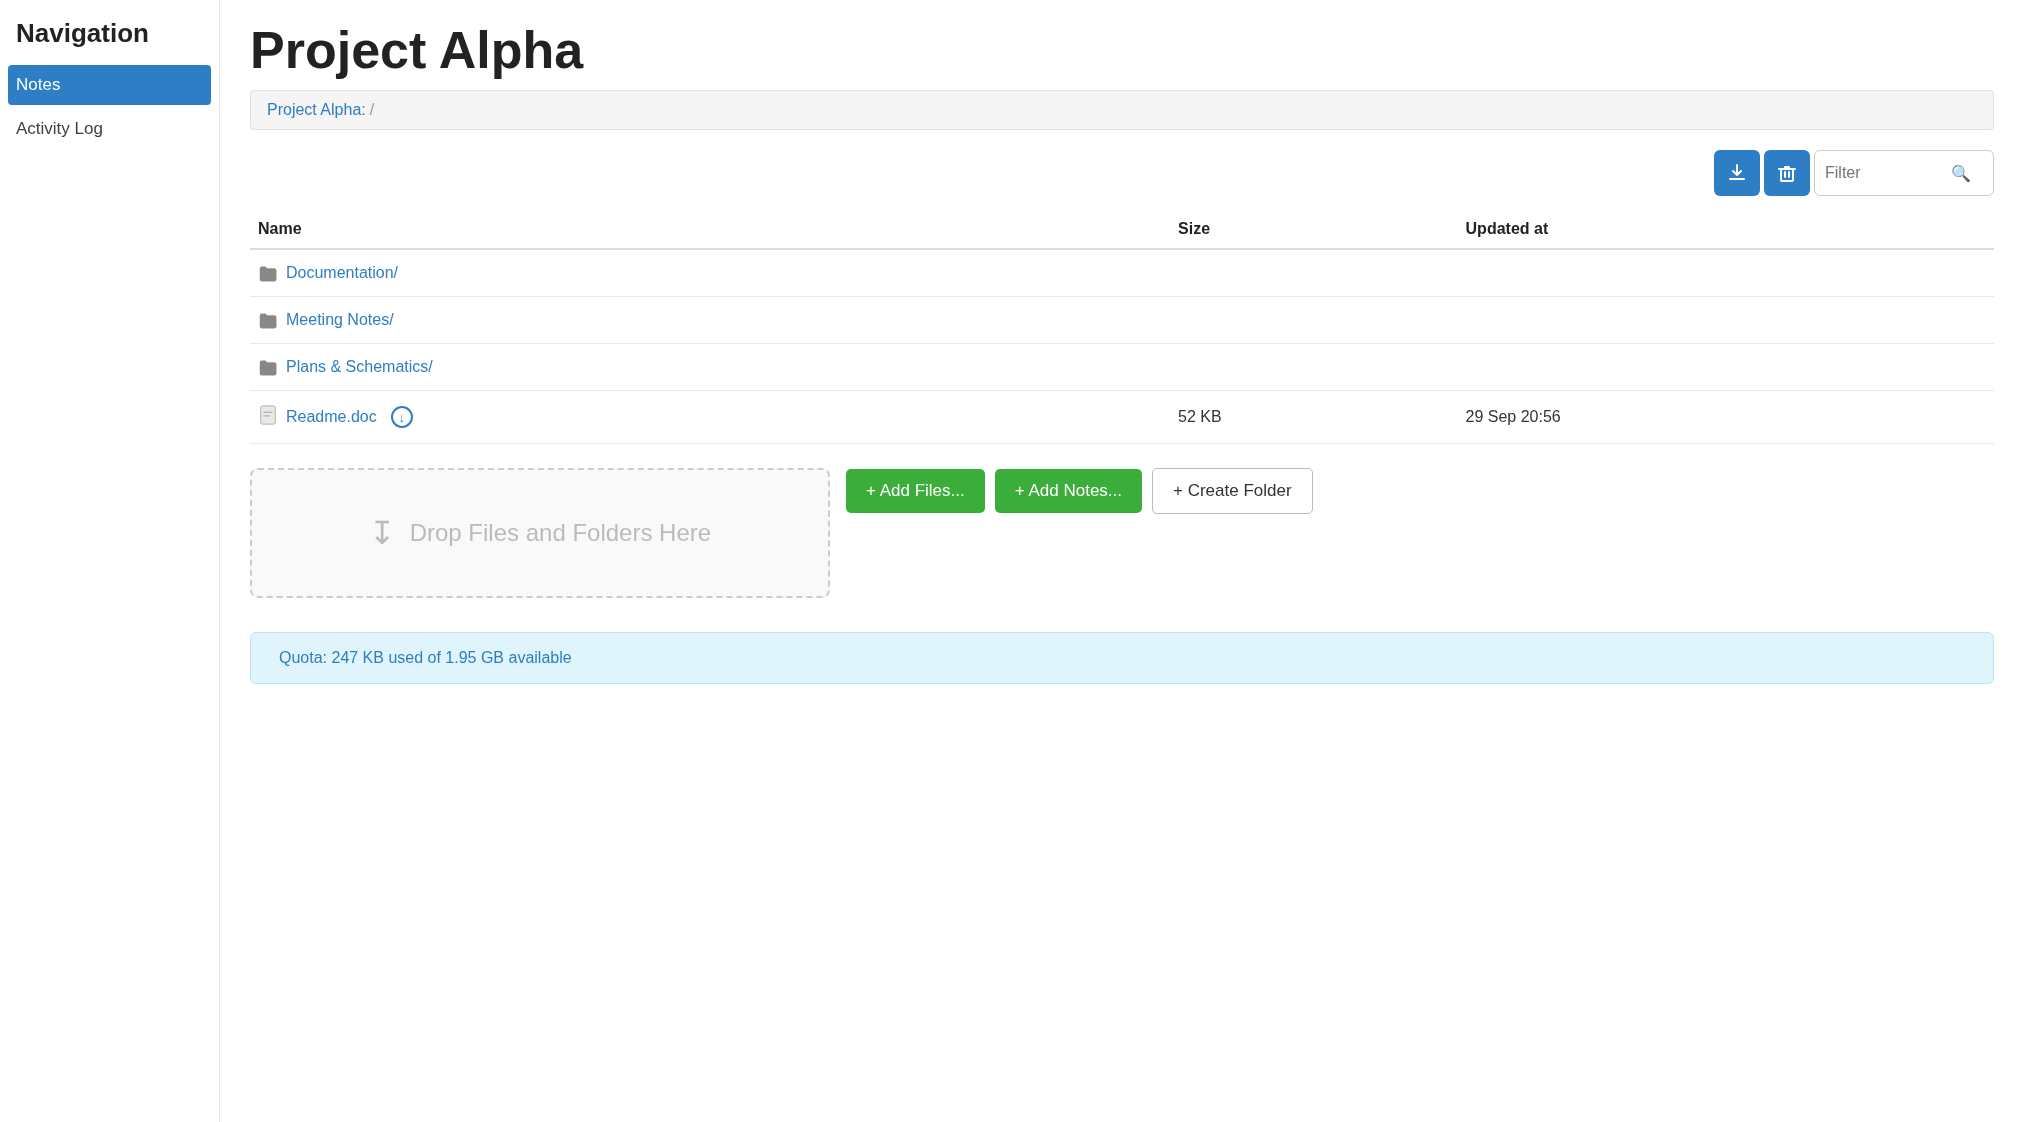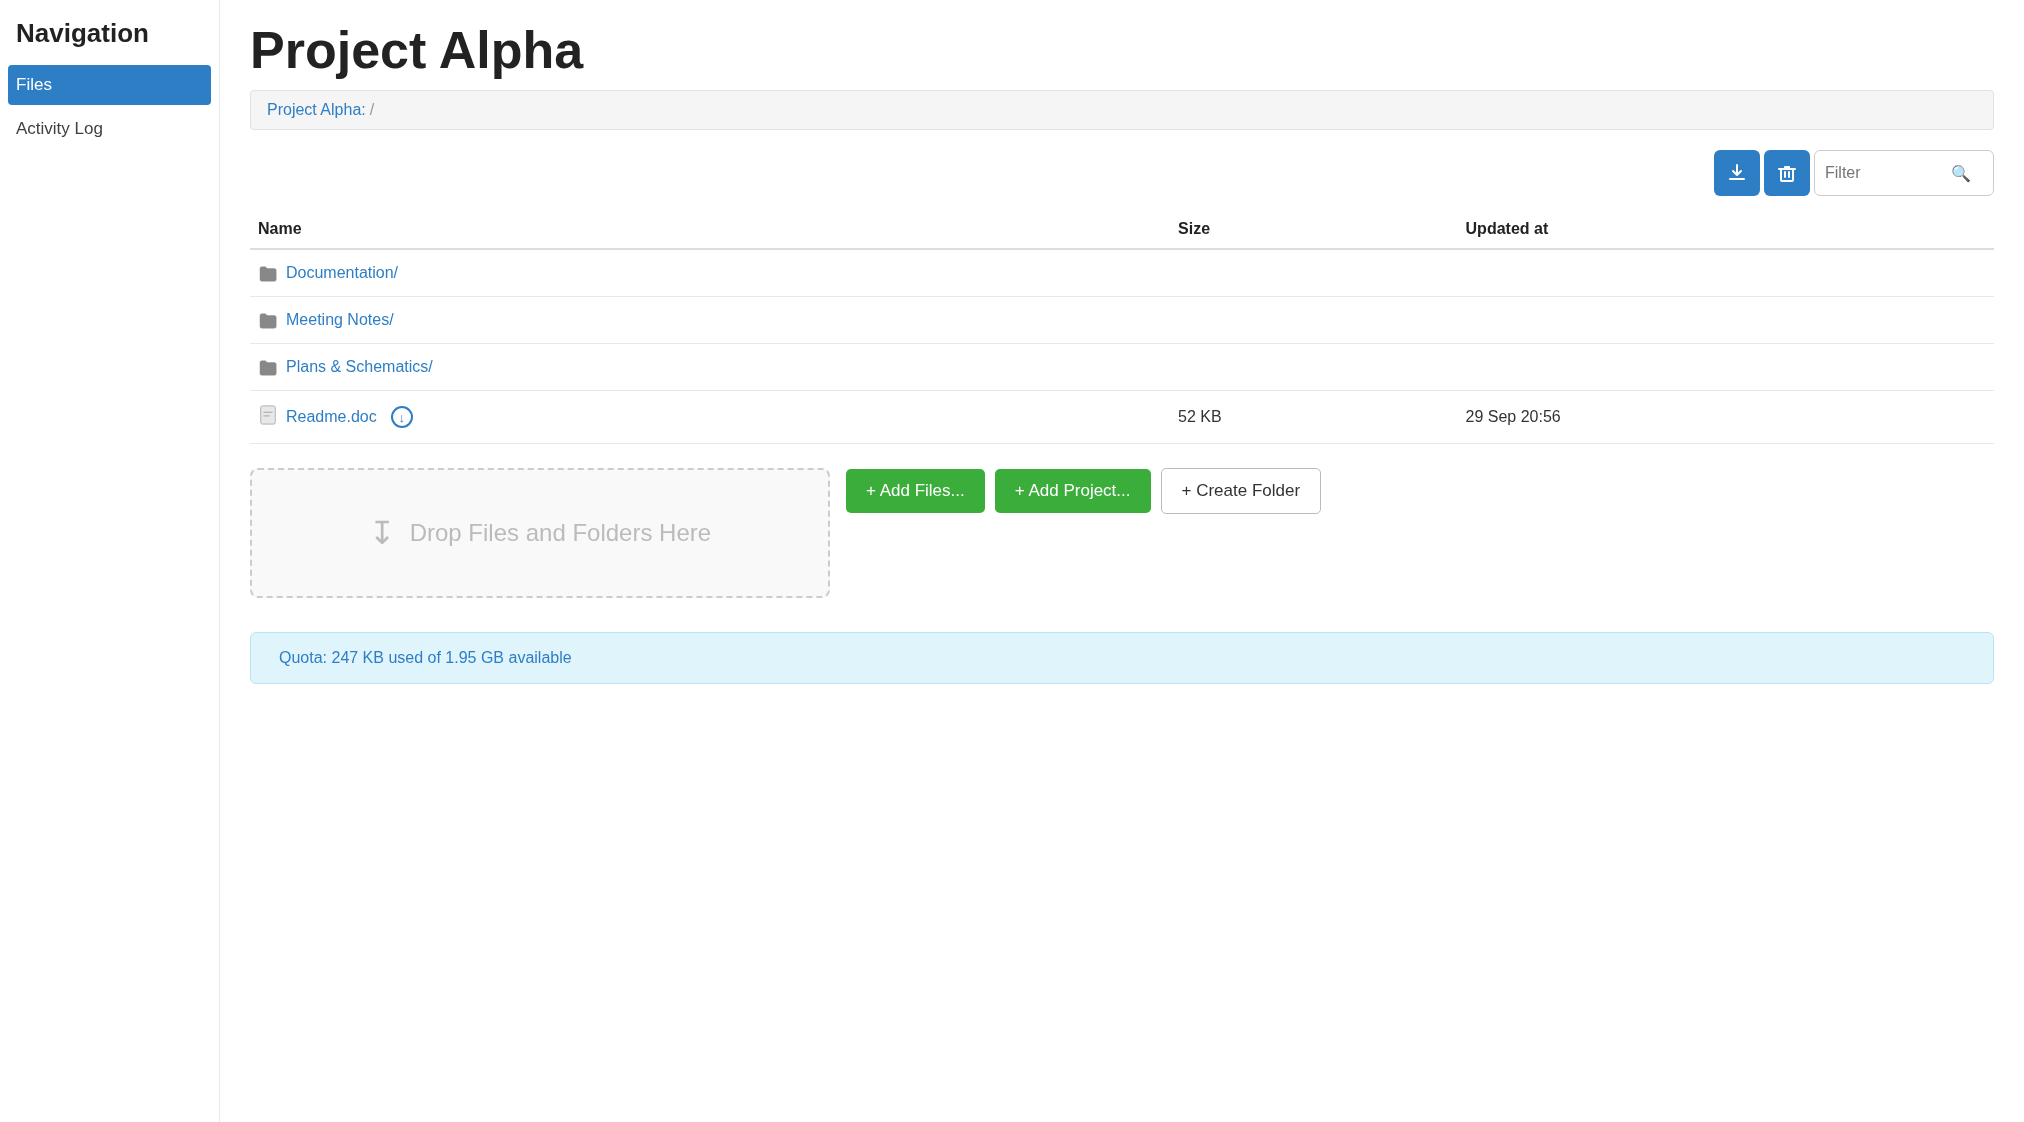--- a/index.html
+++ b/index.html
@@ -243,21 +243,21 @@
       padding: 16px 28px;
       font-size: 16px;
       color: #2d7ec4;
     }
   </style>
 </head>
 <body>
 
 <div id="sidebar">
   <div id="sidebar-title">Navigation</div>
-  <a class="nav-item active">Files</a>
+  <a class="nav-item active">Notes</a>
   <a class="nav-item activity">Activity Log</a>
 </div>
 
 <div id="main">
 
   <div id="page-title">Project Alpha</div>
 
   <div id="breadcrumb-bar">
     <span>Project Alpha:</span>
     <span class="breadcrumb-sep">/</span>
@@ -358,21 +358,21 @@
       </tbody>
   </table>
 
   <div id="bottom-actions">
     <div id="drop-zone">
       <span class="drop-icon">↧</span>
       <span>Drop Files and Folders Here</span>
     </div>
     <div class="action-btns-row">
       <button class="btn-green">+ Add Files...</button>
-      <button class="btn-green">+ Add Project...</button>
+      <button class="btn-green">+ Add Notes...</button>
       <button class="btn-outline">+ Create Folder</button>
     </div>
   </div>
 
   <div id="quota-bar">
     <span>Quota: 247 KB used of 1.95 GB available</span>
   </div>
 
 </div>
 

